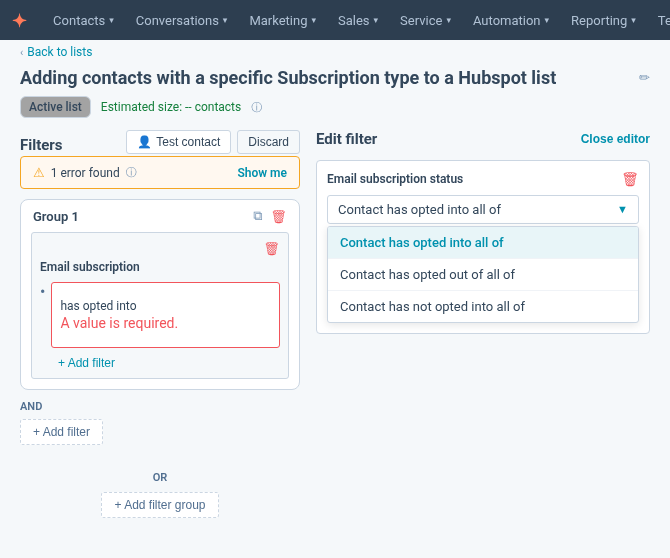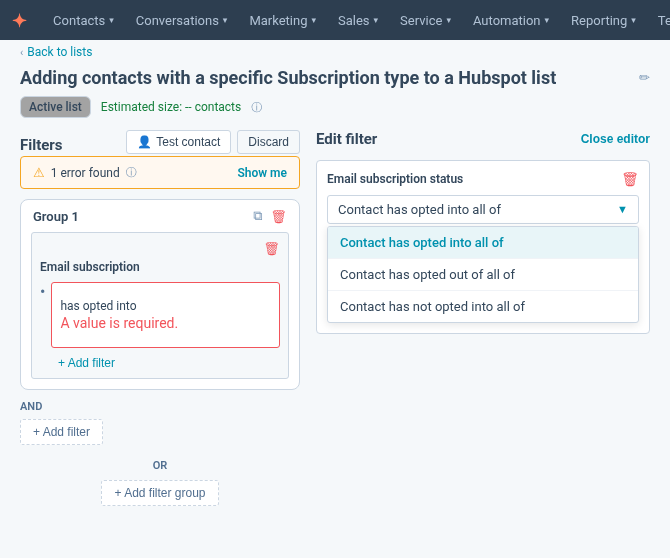--- a/index.html
+++ b/index.html
@@ -256,21 +256,21 @@
       background: none;
       border: none;
       color: #0091ae;
       font-size: 12px;
       cursor: pointer;
       padding: 4px 0 0 18px;
     }
 
     
     .and-section {
-      margin-bottom: 6px;
+      margin-bottom: 18px;
     }
     .and-label {
       font-size: 11px;
       font-weight: 600;
       color: #516f90;
       margin-bottom: 6px;
     }
     .add-filter-btn2 {
       display: flex;
       align-items: center;

